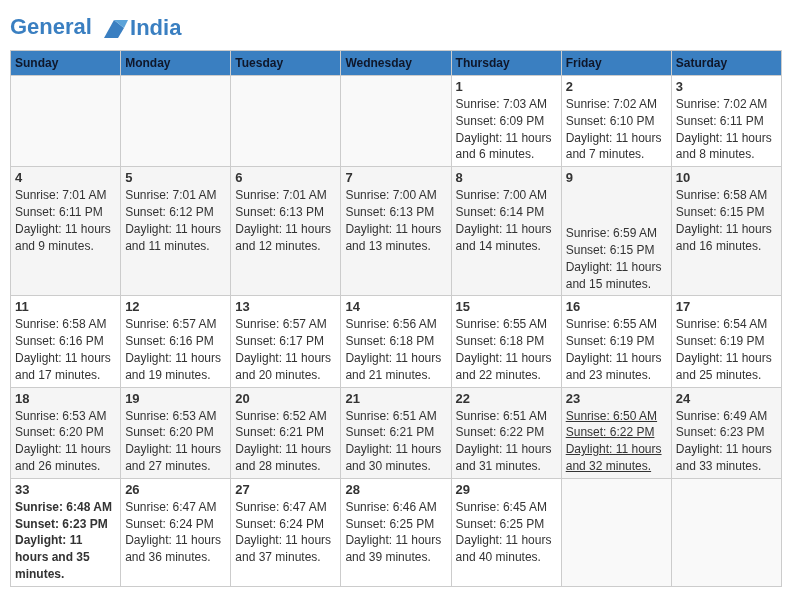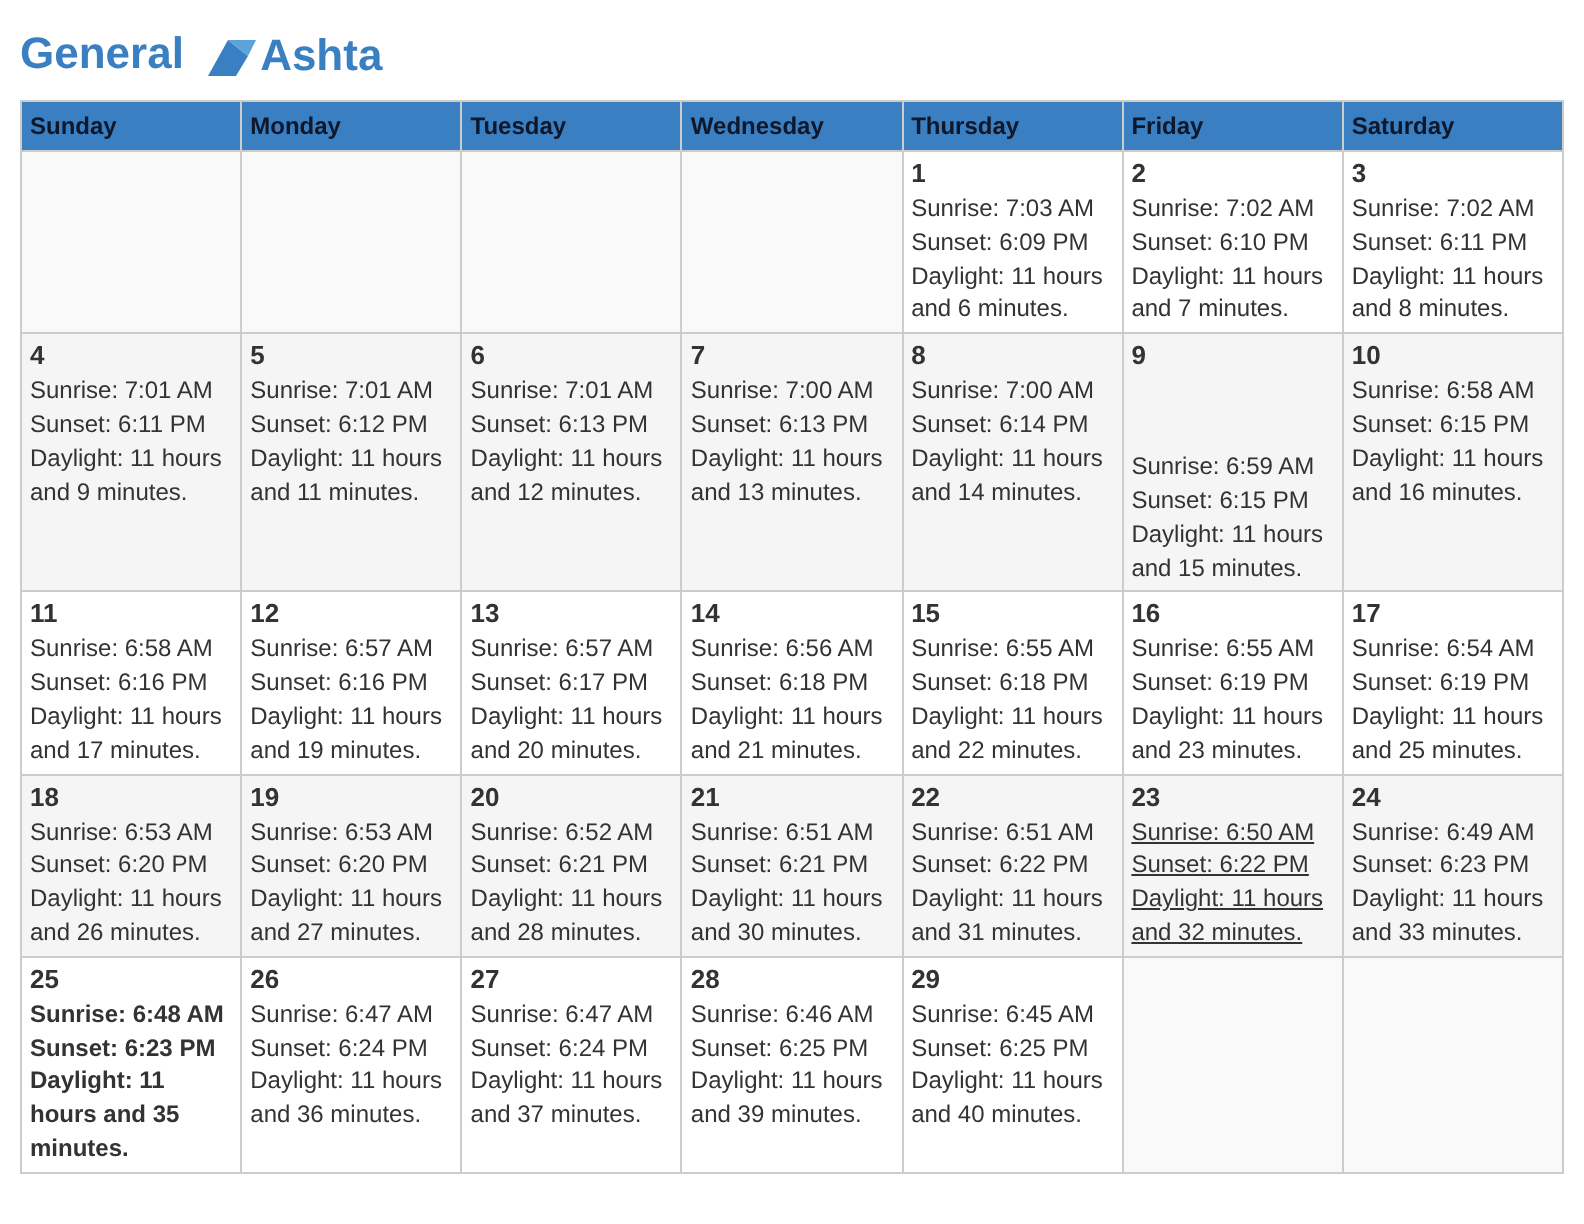--- a/index.html
+++ b/index.html
@@ -87,21 +87,21 @@
   <div class="logo">
     <div>
       <div style="display:flex;align-items:center;">
         <div style="font-size:22px;font-weight:bold;color:#1a1a1a;line-height:1.1;">
           <span style="color:#3a7fc1;">General</span>
           <svg class="logo-icon" viewBox="0 0 28 28" style="display:inline;vertical-align:middle;margin-left:2px;">
             <polygon points="4,24 14,6 24,14 18,24" fill="#3a7fc1"></polygon>
             <polygon points="14,6 24,14 28,6" fill="#5ba3d9"></polygon>
           </svg>
         </div>
-        <div style="font-size:22px;font-weight:bold;color:#3a7fc1;line-height:1.1;margin-left:2px;">Ashta</div>
+        <div style="font-size:22px;font-weight:bold;color:#3a7fc1;line-height:1.1;margin-left:2px;">India</div>
       </div>
     </div>
   </div>
 </div>
 
 <table>
   <thead>
     <tr>
     <th>Sunday</th>
         <th>Monday</th>
@@ -264,21 +264,21 @@
         </td>
         <td>
           <span class="day-num">24</span>
           <div class="day-info" style="white-space: pre-line;">Sunrise: 6:49 AM
 Sunset: 6:23 PM
 Daylight: 11 hours and 33 minutes.</div>
         </td>
       </tr>
       <tr>
         <td>
-          <span class="day-num">25</span>
+          <span class="day-num">33</span>
           <div class="day-info" style="white-space: pre-line; font-weight: bold;">Sunrise: 6:48 AM
 Sunset: 6:23 PM
 Daylight: 11 hours and 35 minutes.</div>
         </td>
         <td>
           <span class="day-num">26</span>
           <div class="day-info" style="white-space: pre-line;">Sunrise: 6:47 AM
 Sunset: 6:24 PM
 Daylight: 11 hours and 36 minutes.</div>
         </td>

